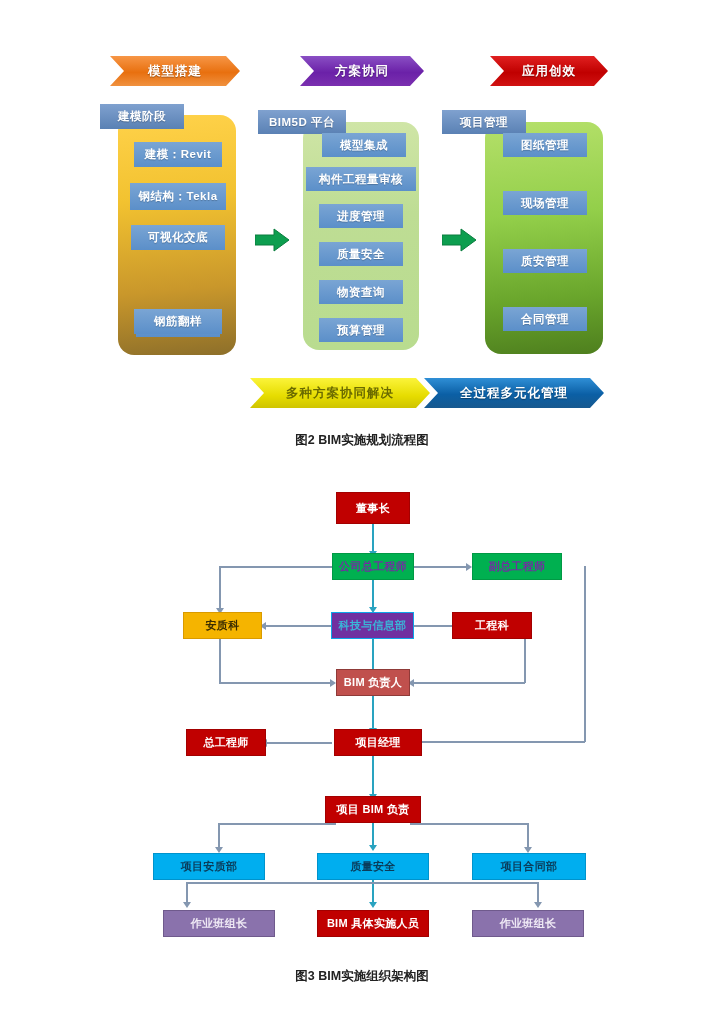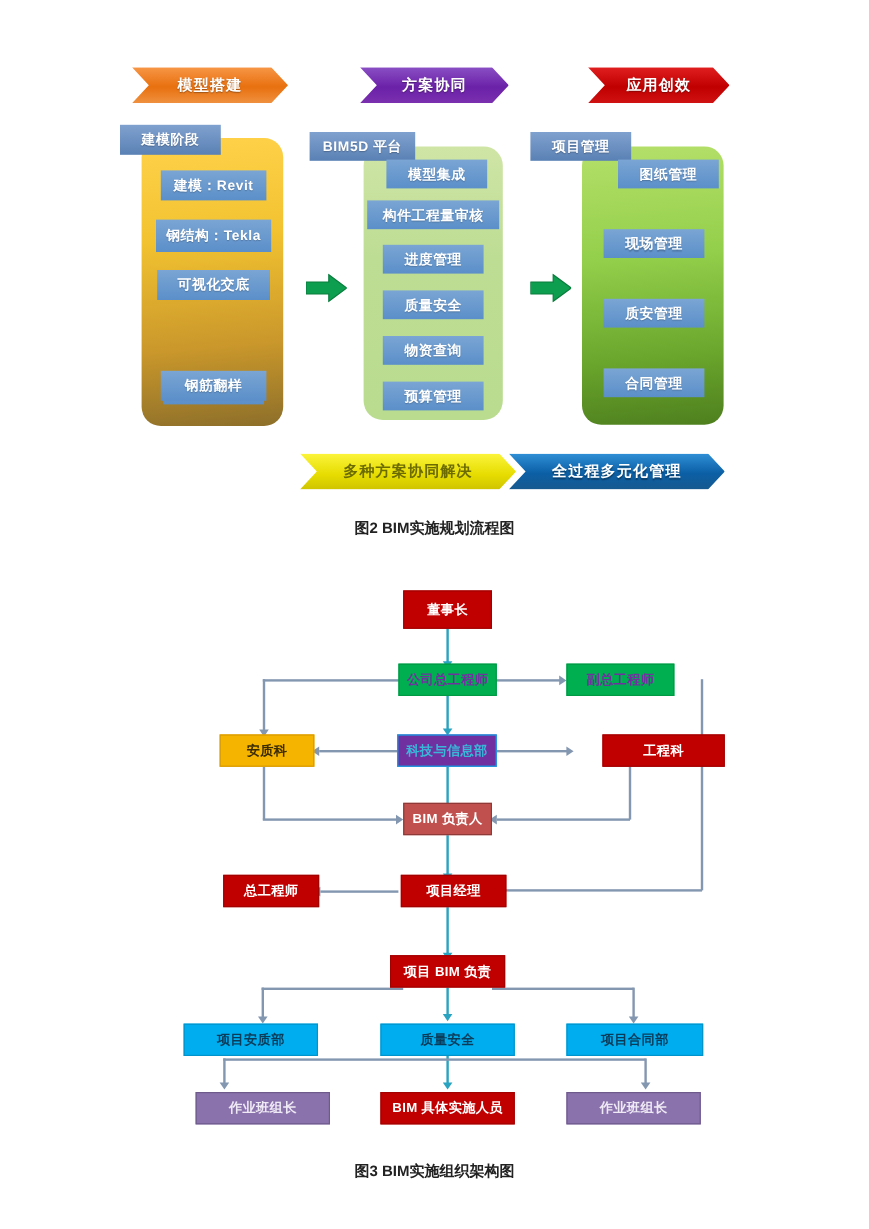--- a/index.html
+++ b/index.html
@@ -140,21 +140,21 @@
     <div class="pill" style="left:319px; top:242px; width:84px; height:24px;">质量安全</div>
     <div class="pill" style="left:319px; top:280px; width:84px; height:24px;">物资查询</div>
     <div class="pill" style="left:319px; top:318px; width:84px; height:24px;">预算管理</div>
 
     <svg class="gArrow" style="left:442px; top:228px;" viewBox="0 0 34 24">
       <polygon points="0,7 19,7 19,1 34,12 19,23 19,17 0,17" fill="#0d9e4f" stroke="#0a7d3e" stroke-width="1"></polygon>
     </svg>
 
     <div class="col col-green2" style="left:485px; top:122px; width:118px; height:232px;"></div>
     <div class="coltab" style="left:442px; top:110px; width:84px; height:24px;">项目管理</div>
-    <div class="pill" style="left:503px; top:133px; width:84px; height:24px;margin-left:12px;">图纸管理</div>
+    <div class="pill" style="left:503px; top:133px; width:84px; height:24px;">图纸管理</div>
     <div class="pill" style="left:503px; top:191px; width:84px; height:24px;">现场管理</div>
     <div class="pill" style="left:503px; top:249px; width:84px; height:24px;">质安管理</div>
     <div class="pill" style="left:503px; top:307px; width:84px; height:24px;">合同管理</div>
 
     <div class="chev chev-yellow" style="left:250px; top:378px; width:180px;">多种方案协同解决</div>
     <div class="chev chev-blue" style="left:424px; top:378px; width:180px;">全过程多元化管理</div>
 
     <div class="caption" style="top:432px;">图2 BIM实施规划流程图</div>
   </div>
 
@@ -223,21 +223,21 @@
     <div class="node n-red" style="left:336px; top:22px; width:74px; height:32px;">董事长</div>
 
     <div class="node n-green" style="left:332px; top:83px; width:82px; height:27px;">公司总工程师</div>
 
     <div class="node n-green" style="left:472px; top:83px; width:90px; height:27px;">副总工程师</div>
 
     <div class="node n-amber" style="left:183px; top:142px; width:79px; height:27px;">安质科</div>
 
     <div class="node n-purple" style="left:331px; top:142px; width:83px; height:27px;">科技与信息部</div>
 
-    <div class="node n-red" style="left:502px; top:142px; width:102px; height:27px;">工程科</div>
+    <div class="node n-red" style="left:452px; top:142px; width:80px; height:27px;">工程科</div>
 
     <div class="node n-mred" style="left:336px; top:199px; width:74px; height:27px;">BIM 负责人</div>
 
     <div class="node n-red" style="left:186px; top:259px; width:80px; height:27px;">总工程师</div>
 
     <div class="node n-red" style="left:334px; top:259px; width:88px; height:27px;">项目经理</div>
 
     <div class="node n-red" style="left:325px; top:326px; width:96px; height:27px;">项目 BIM 负责</div>
 
     <div class="node n-cyan" style="left:153px; top:383px; width:112px; height:27px;">项目安质部</div>

